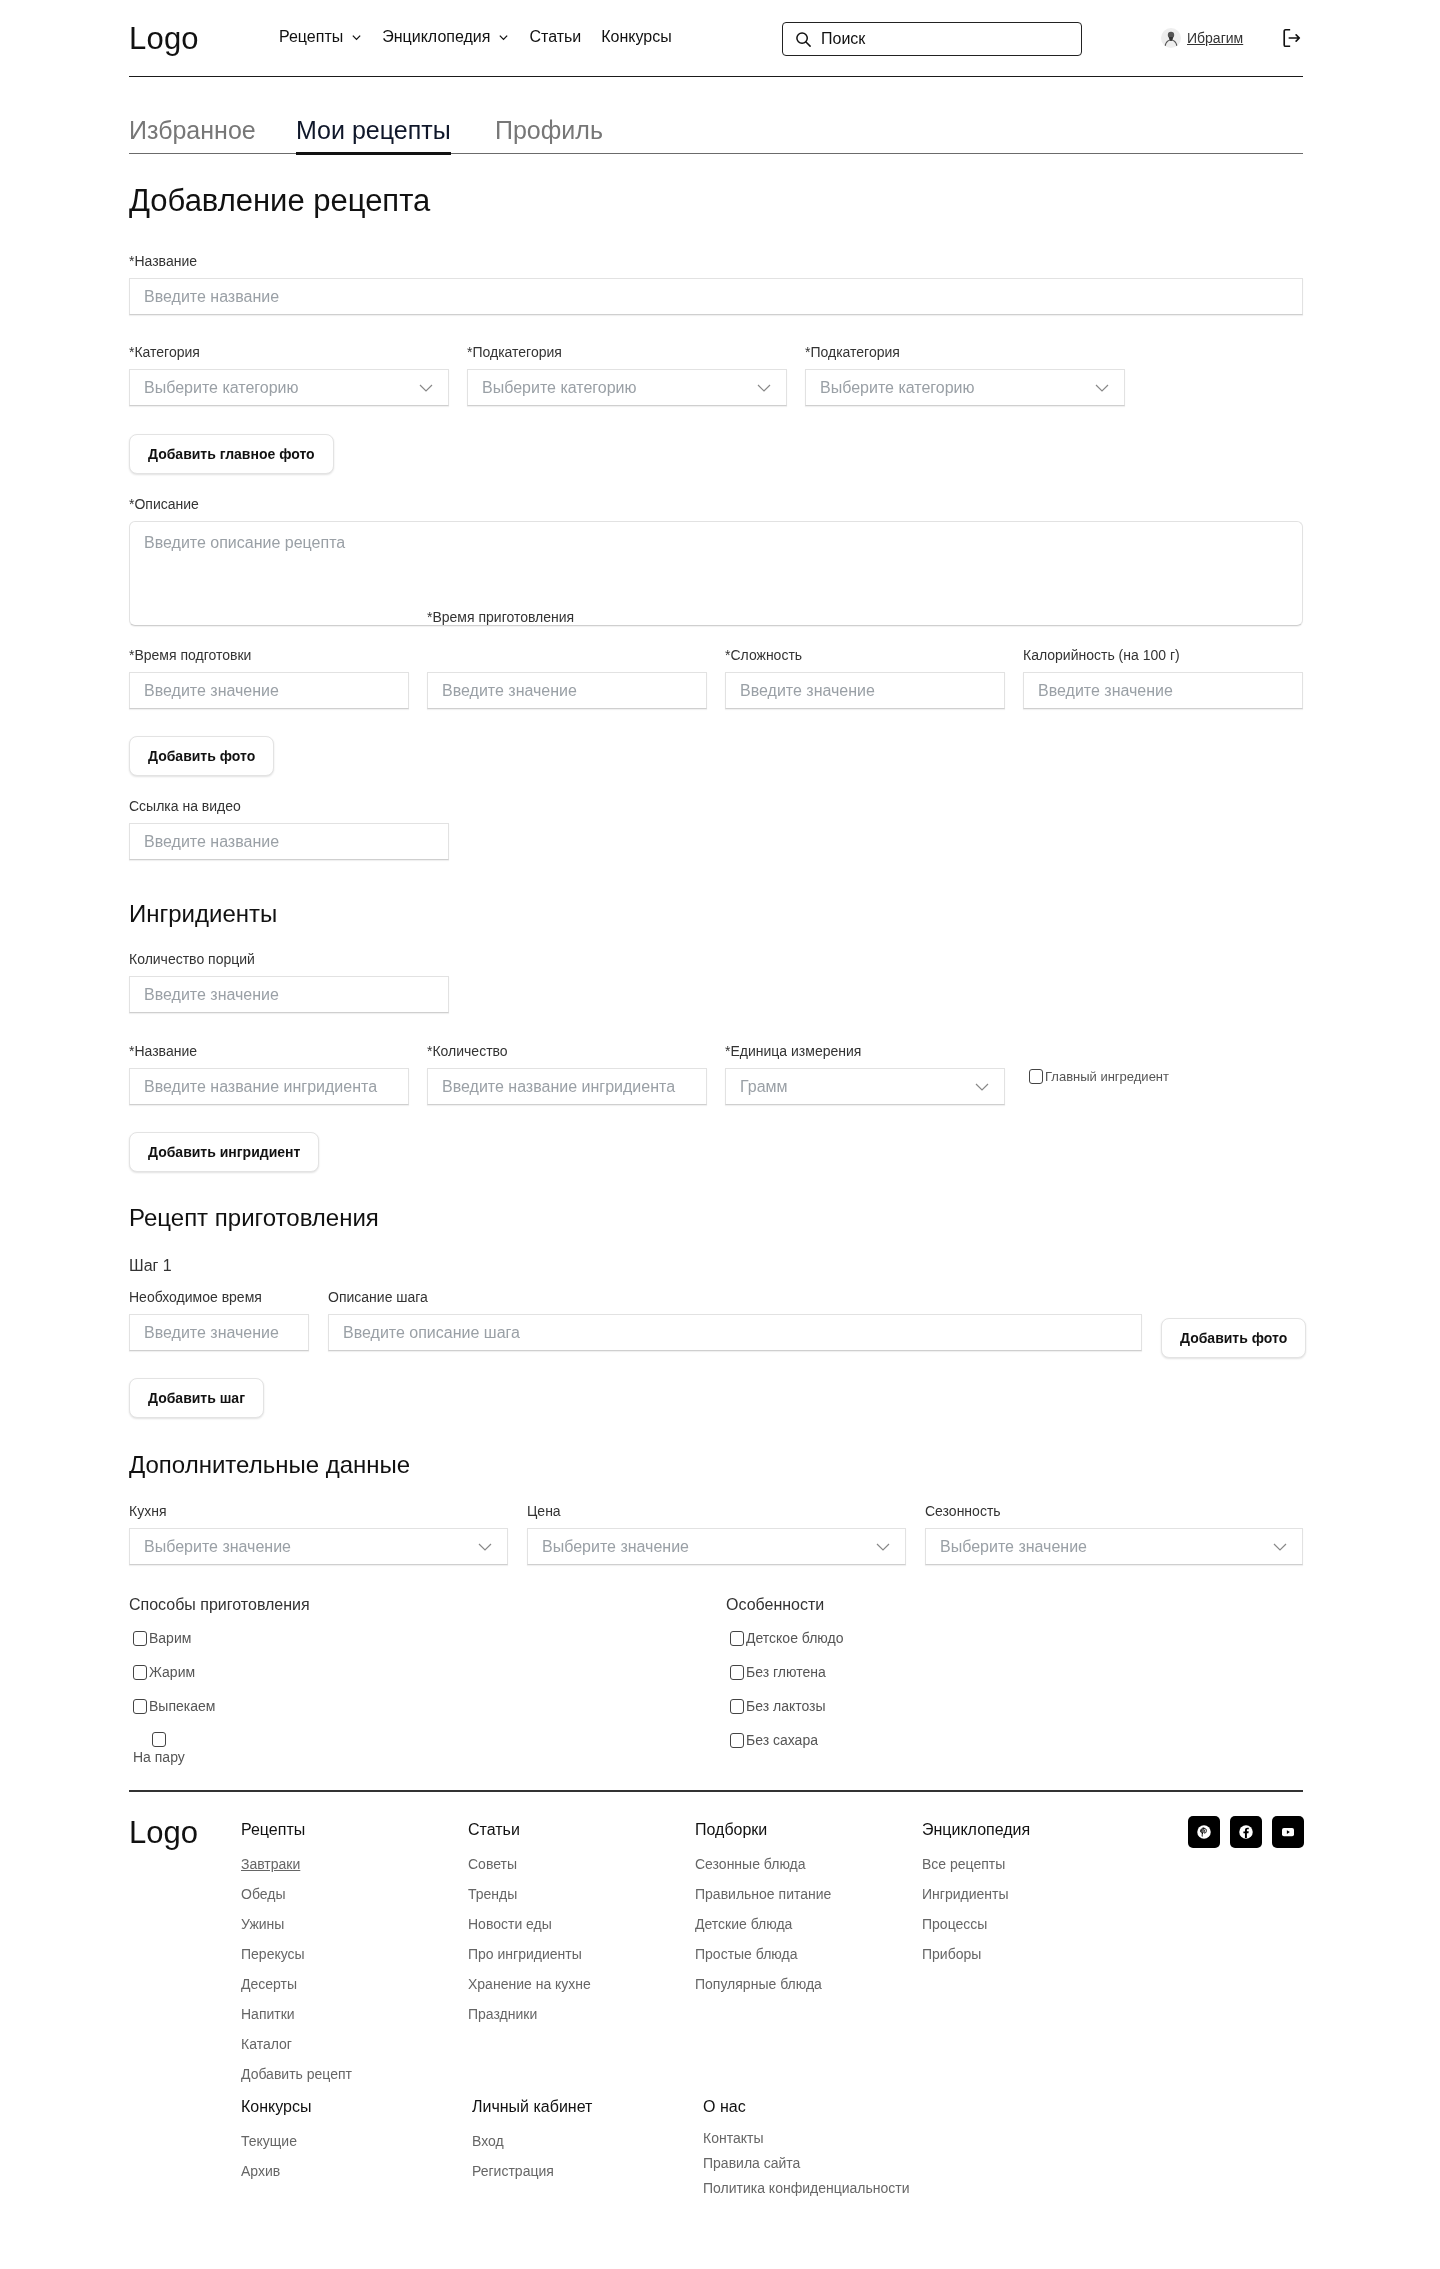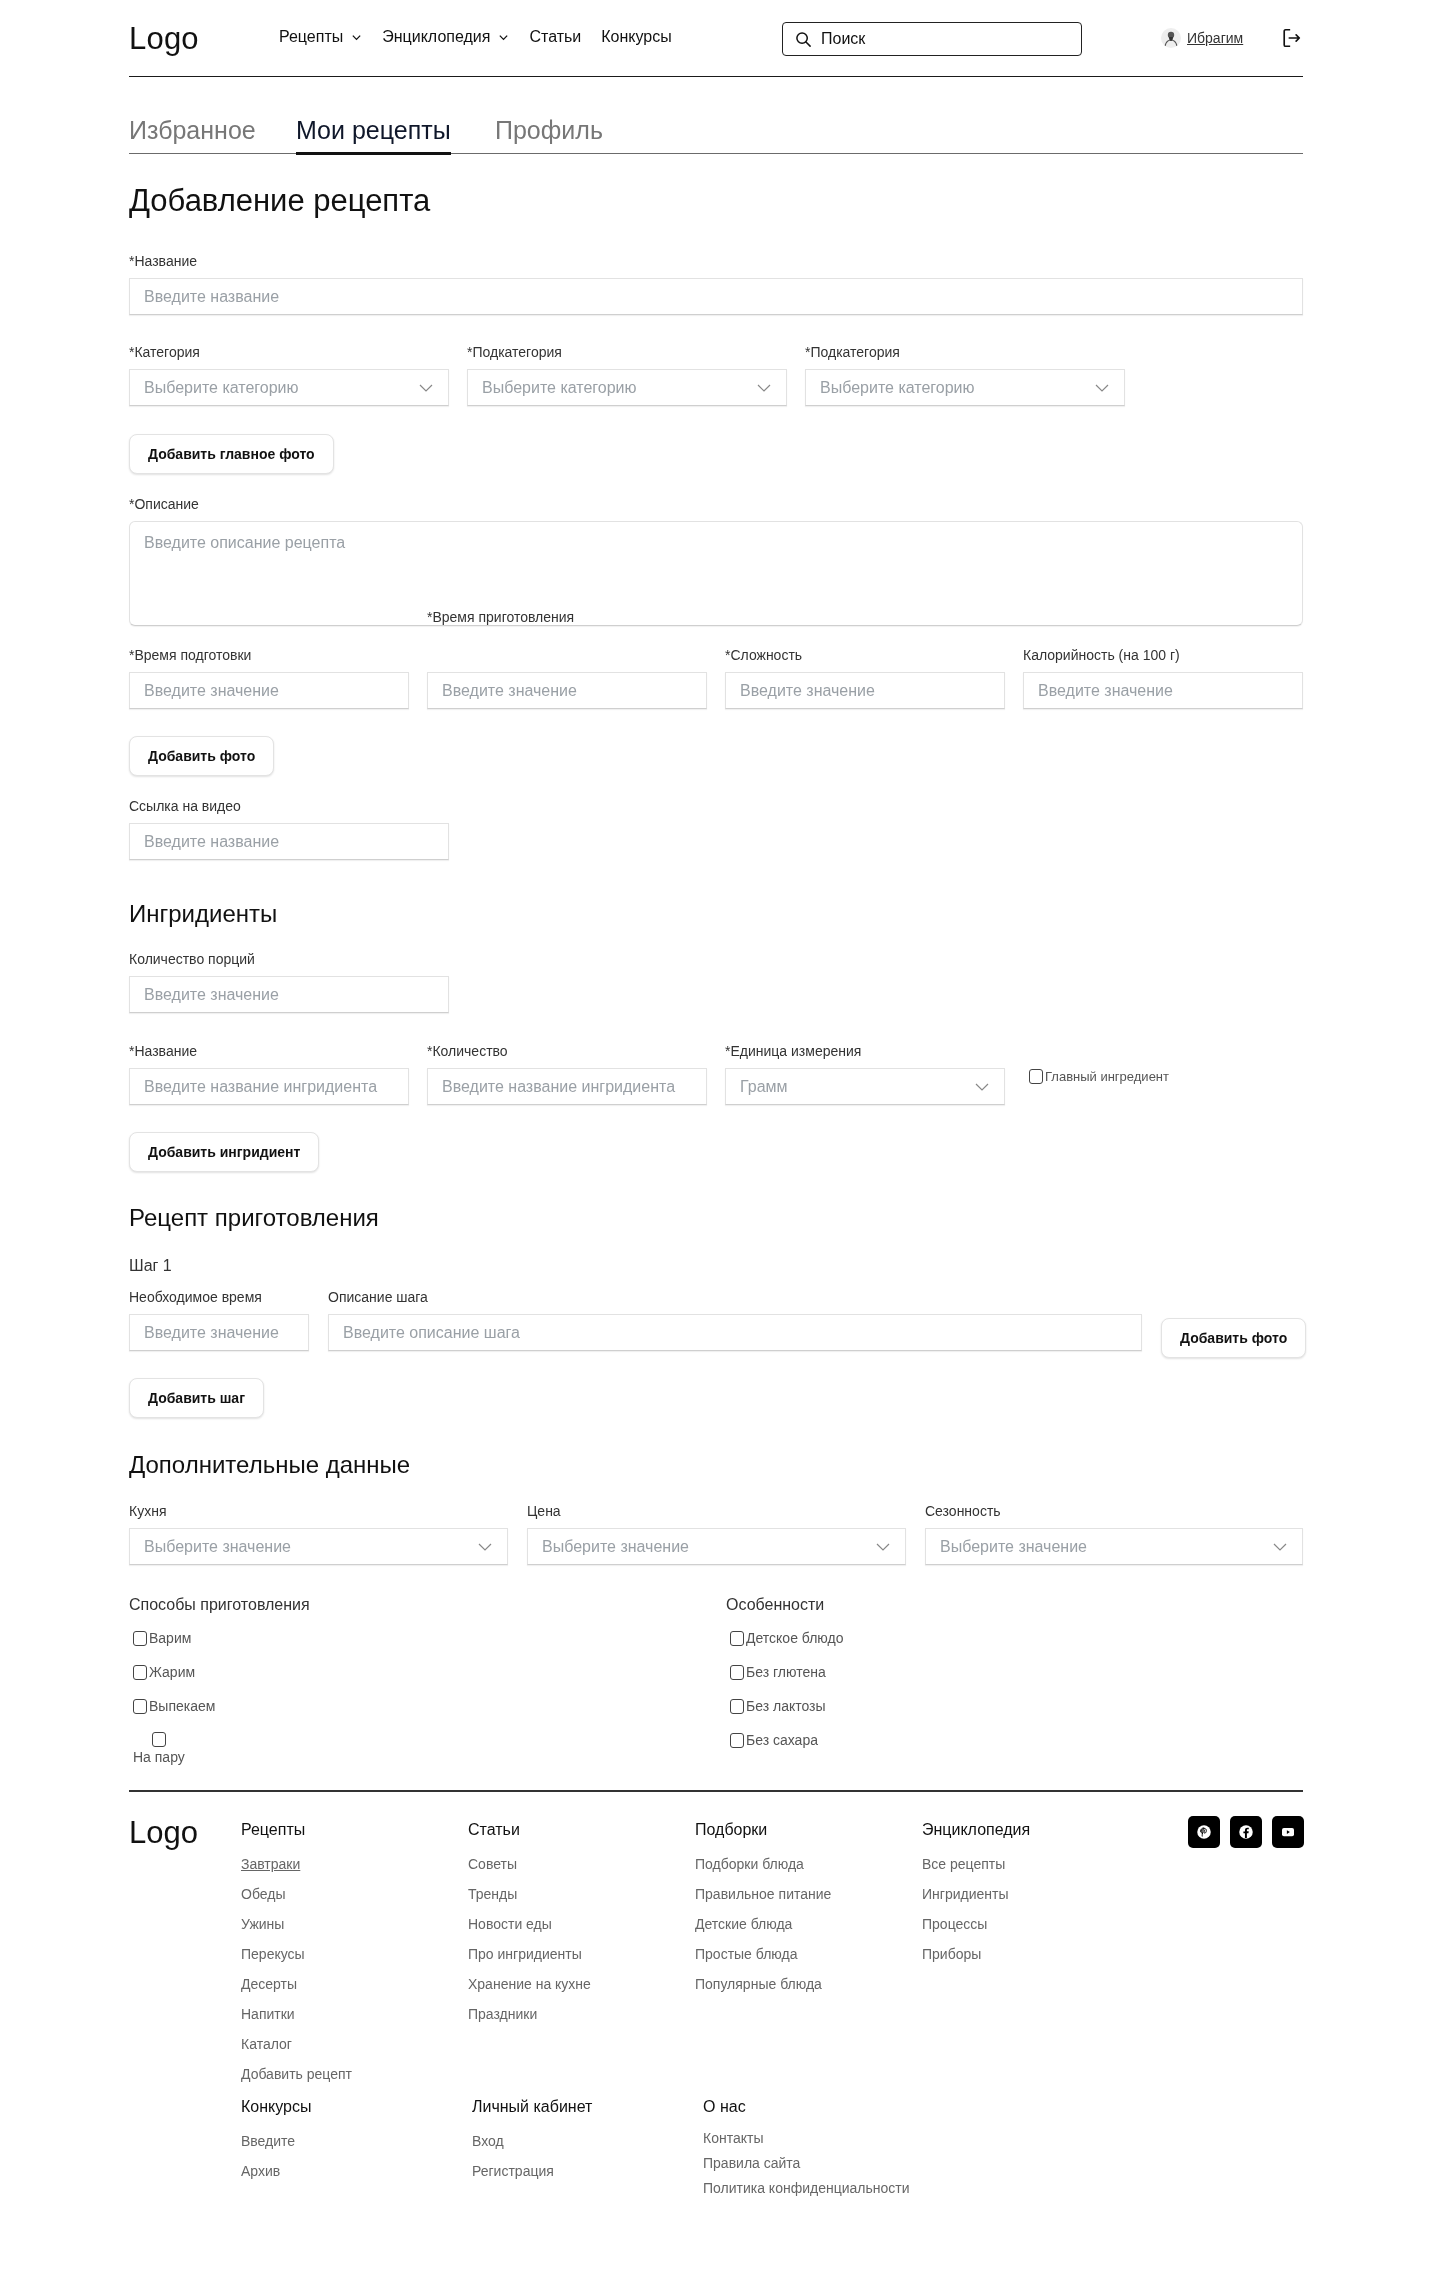--- a/index.html
+++ b/index.html
@@ -297,21 +297,21 @@
   <div class="f-head">Статьи</div>
   <a class="f-link" style="line-height:30px;">Советы</a>
   <a class="f-link" style="line-height:30px;">Тренды</a>
   <a class="f-link" style="line-height:30px;">Новости еды</a>
   <a class="f-link" style="line-height:30px;">Про ингридиенты</a>
   <a class="f-link" style="line-height:30px;">Хранение на кухне</a>
   <a class="f-link" style="line-height:30px;">Праздники</a>
 </div>
 <div class="f-col" style="left:695px; top:1821px;">
   <div class="f-head">Подборки</div>
-  <a class="f-link" style="line-height:30px;">Подборки блюда</a>
+  <a class="f-link" style="line-height:30px;">Сезонные блюда</a>
   <a class="f-link" style="line-height:30px;">Правильное питание</a>
   <a class="f-link" style="line-height:30px;">Детские блюда</a>
   <a class="f-link" style="line-height:30px;">Простые блюда</a>
   <a class="f-link" style="line-height:30px;">Популярные блюда</a>
 </div>
 <div class="f-col" style="left:922px; top:1821px;">
   <div class="f-head">Энциклопедия</div>
   <a class="f-link" style="line-height:30px;">Все рецепты</a>
   <a class="f-link" style="line-height:30px;">Ингридиенты</a>
   <a class="f-link" style="line-height:30px;">Процессы</a>
@@ -334,21 +334,21 @@
   <div class="social">
     <svg viewBox="0 0 24 24">
         <rect x="4" y="6.5" width="16" height="11" rx="2.5" fill="#fff"></rect>
         <path d="M10.5 9.5v5l4-2.5z" fill="#000"></path>
       </svg>
   </div>
 </div>
 
 <div class="f-col" style="left:241px; top:2098px;">
   <div class="f-head">Конкурсы</div>
-  <a class="f-link" style="line-height:30px;">Введите</a>
+  <a class="f-link" style="line-height:30px;">Текущие</a>
   <a class="f-link" style="line-height:30px;">Архив</a>
 </div>
 <div class="f-col" style="left:472px; top:2098px;">
   <div class="f-head">Личный кабинет</div>
   <a class="f-link" style="line-height:30px;">Вход</a>
   <a class="f-link" style="line-height:30px;">Регистрация</a>
 </div>
 <div class="f-col" style="left:703px; top:2098px;">
   <div class="f-head">О нас</div>
   <a class="f-link" style="line-height:25px;">Контакты</a>

